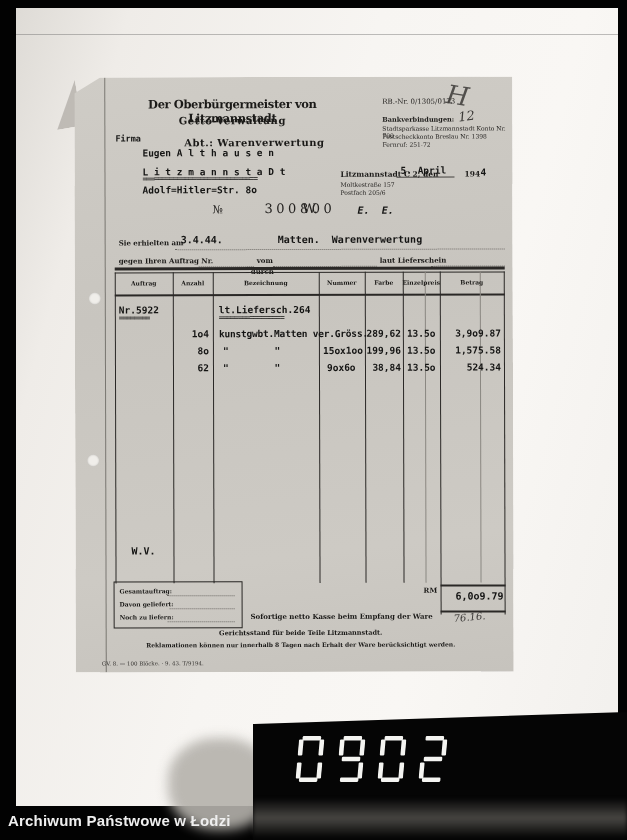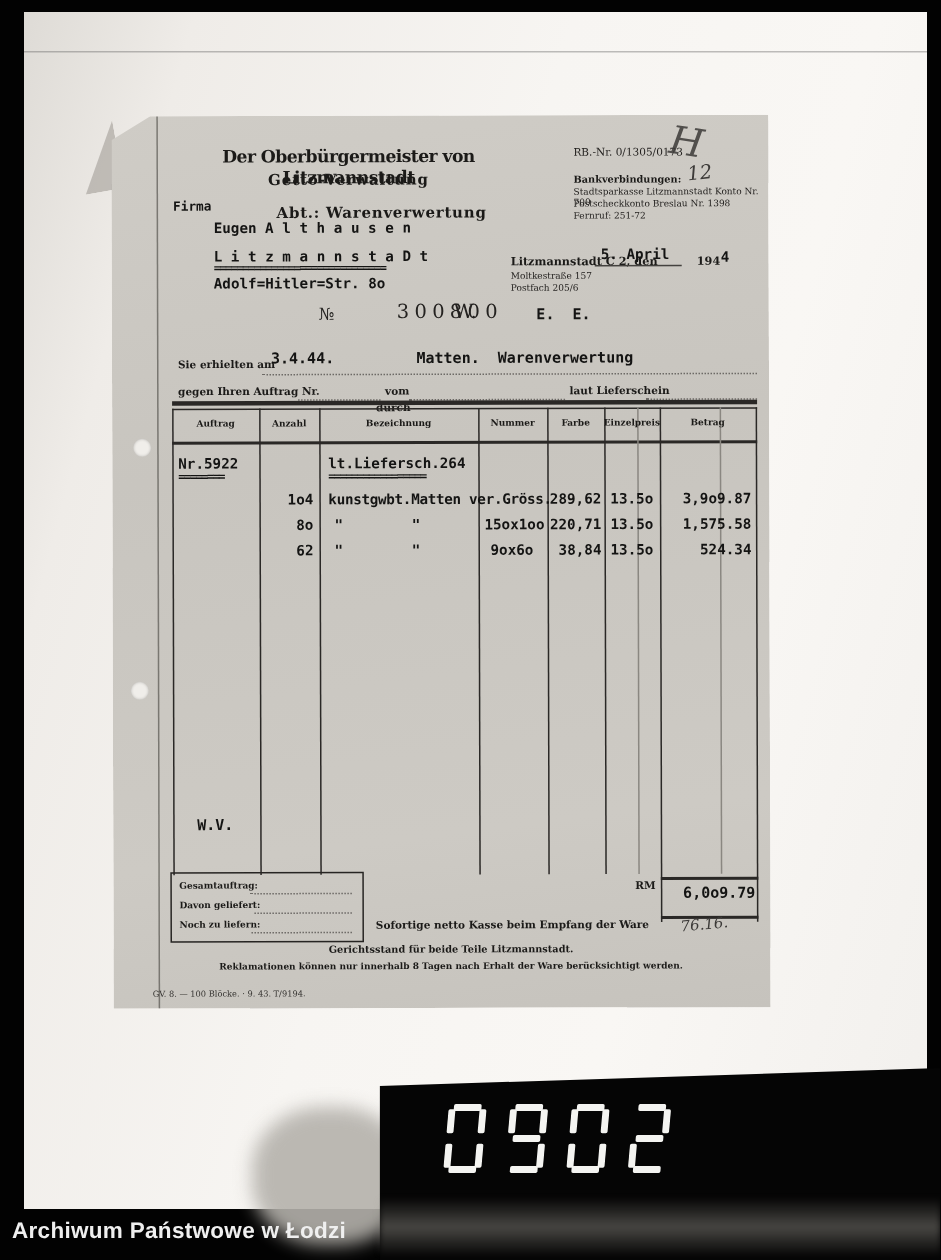--- a/index.html
+++ b/index.html
@@ -75,21 +75,21 @@
     <div class="abs fr" style="left:308px;top:39px;font-size:6.5px;">Bankverbindungen:</div>
     <div class="abs sr" style="left:308px;top:48px;font-size:6px;">Stadtsparkasse Litzmannstadt Konto Nr. 700</div>
     <div class="abs sr" style="left:308px;top:56px;font-size:6px;">Postscheckkonto Breslau Nr. 1398</div>
     <div class="abs sr" style="left:308px;top:64px;font-size:6px;">Fernruf: 251-72</div>
     <div class="abs fr" style="left:266px;top:93px;font-size:7.5px;">Litzmannstadt C 2, den</div>
     <div class="abs tw" style="left:322px;top:88px;font-size:9.5px;border-bottom:1px solid #44423f;padding:0 8px 1px 4px;">5. April</div>
     <div class="abs fr" style="left:390px;top:93px;font-size:7.5px;">194</div>
     <div class="abs tw" style="left:406px;top:90px;font-size:9.5px;">4</div>
     <div class="abs sr" style="left:266px;top:104px;font-size:6px;">Moltkestraße 157</div>
     <div class="abs sr" style="left:266px;top:112px;font-size:6px;">Postfach 205/6</div>
-    <div class="abs tw pre" style="left:283px;top:128px;font-size:10px;">E.  E.</div>
+    <div class="abs tw pre" style="left:283px;top:128px;font-size:10px;font-style:italic;">E.  E.</div>
 
     <div class="abs sr" style="left:138px;top:126px;font-size:11px;">№</div>
     <div class="abs sr" style="left:174px;top:124px;font-size:13px;letter-spacing:3.5px;margin-left:16px;">300800</div>
     <div class="abs sr" style="left:228px;top:124px;font-size:13px;">W.</div>
 
     <div class="abs dot" style="left:100px;top:171px;width:330px;"></div>
     <div class="abs fr" style="left:44px;top:161px;font-size:7px;">Sie erhielten am</div>
     <div class="abs tw" style="left:106px;top:157px;font-size:10px;">3.4.44.</div>
     <div class="abs fr" style="left:176px;top:161px;font-size:7px;margin-top:29px;">durch</div>
     <div class="abs tw pre" style="left:203px;top:157px;font-size:10px;">Matten.  Warenverwertung</div>
@@ -131,21 +131,21 @@
 
       <div class="abs tw rt" style="left:58px;top:61px;width:36px;font-size:9.5px;">1o4</div>
       <div class="abs tw" style="left:104px;top:61px;font-size:9.5px;letter-spacing:-.2px;white-space:nowrap;">kunstgwbt.Matten ver.Gröss.</div>
       <div class="abs tw rt" style="left:246px;top:61px;width:40px;font-size:9.5px;">289,62</div>
       <div class="abs tw" style="left:292px;top:61px;font-size:9.5px;">13.5o</div>
       <div class="abs tw rt" style="left:320px;top:61px;width:66px;font-size:9.5px;">3,9o9.87</div>
 
       <div class="abs tw rt" style="left:58px;top:78px;width:36px;font-size:9.5px;">8o</div>
       <div class="abs tw pre" style="left:108px;top:78px;font-size:9.5px;">"        "</div>
       <div class="abs tw" style="left:208px;top:78px;font-size:9.5px;">15ox1oo</div>
-      <div class="abs tw rt" style="left:246px;top:78px;width:40px;font-size:9.5px;">220,71</div>
+      <div class="abs tw rt" style="left:246px;top:78px;width:40px;font-size:9.5px;">199,96</div>
       <div class="abs tw" style="left:292px;top:78px;font-size:9.5px;">13.5o</div>
       <div class="abs tw rt" style="left:320px;top:78px;width:66px;font-size:9.5px;">1,575.58</div>
 
       <div class="abs tw rt" style="left:58px;top:95px;width:36px;font-size:9.5px;">62</div>
       <div class="abs tw pre" style="left:108px;top:95px;font-size:9.5px;">"        "</div>
       <div class="abs tw" style="left:212px;top:95px;font-size:9.5px;">9ox6o</div>
       <div class="abs tw rt" style="left:246px;top:95px;width:40px;font-size:9.5px;">38,84</div>
       <div class="abs tw" style="left:292px;top:95px;font-size:9.5px;">13.5o</div>
       <div class="abs tw rt" style="left:320px;top:95px;width:66px;font-size:9.5px;">524.34</div>
 

